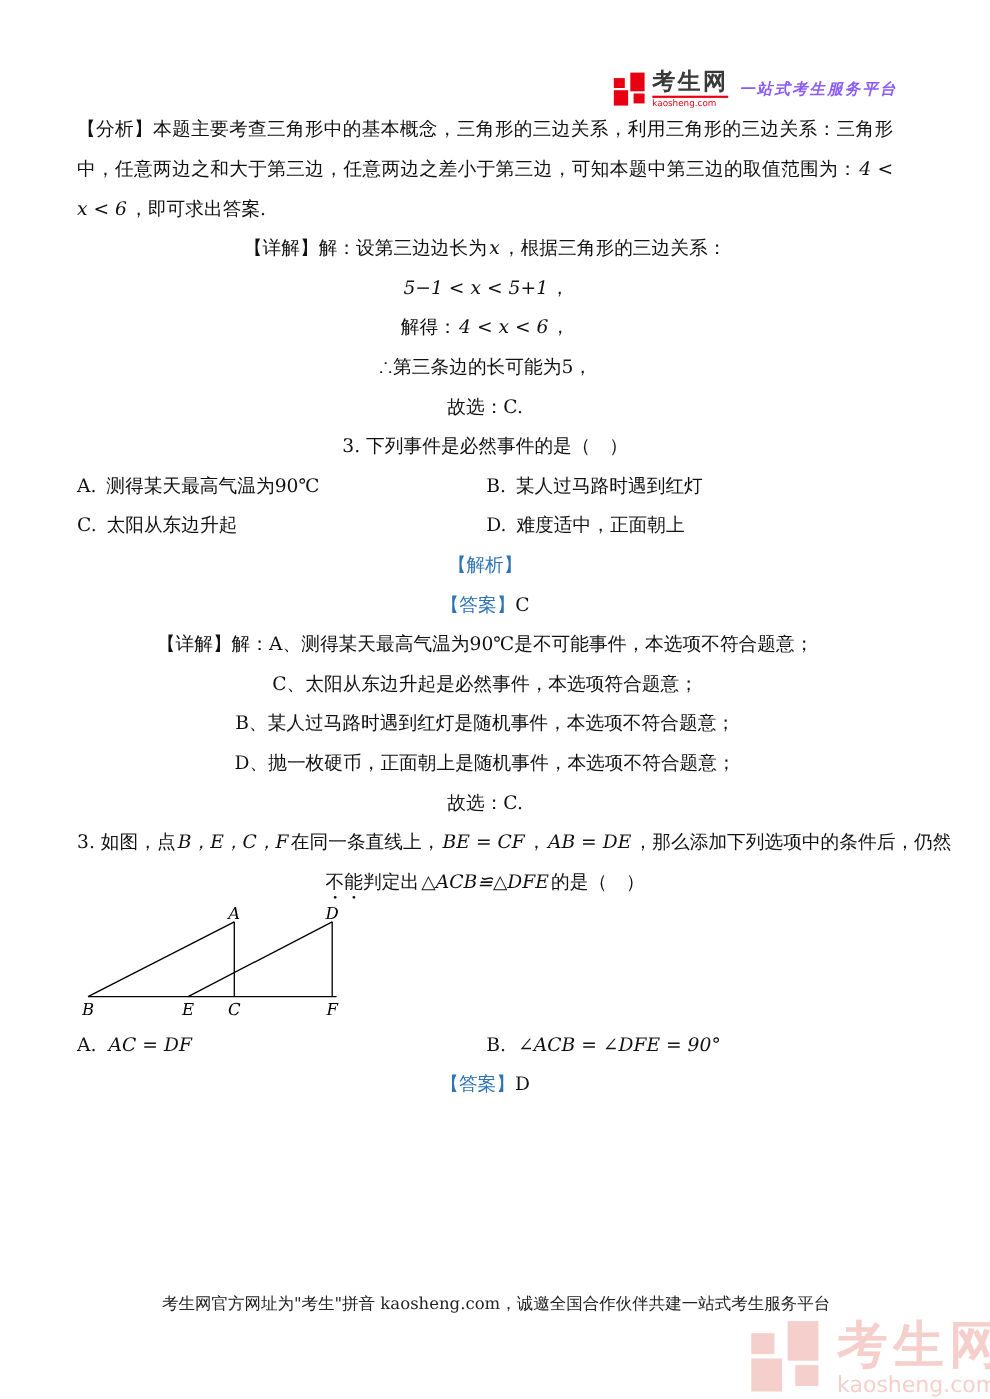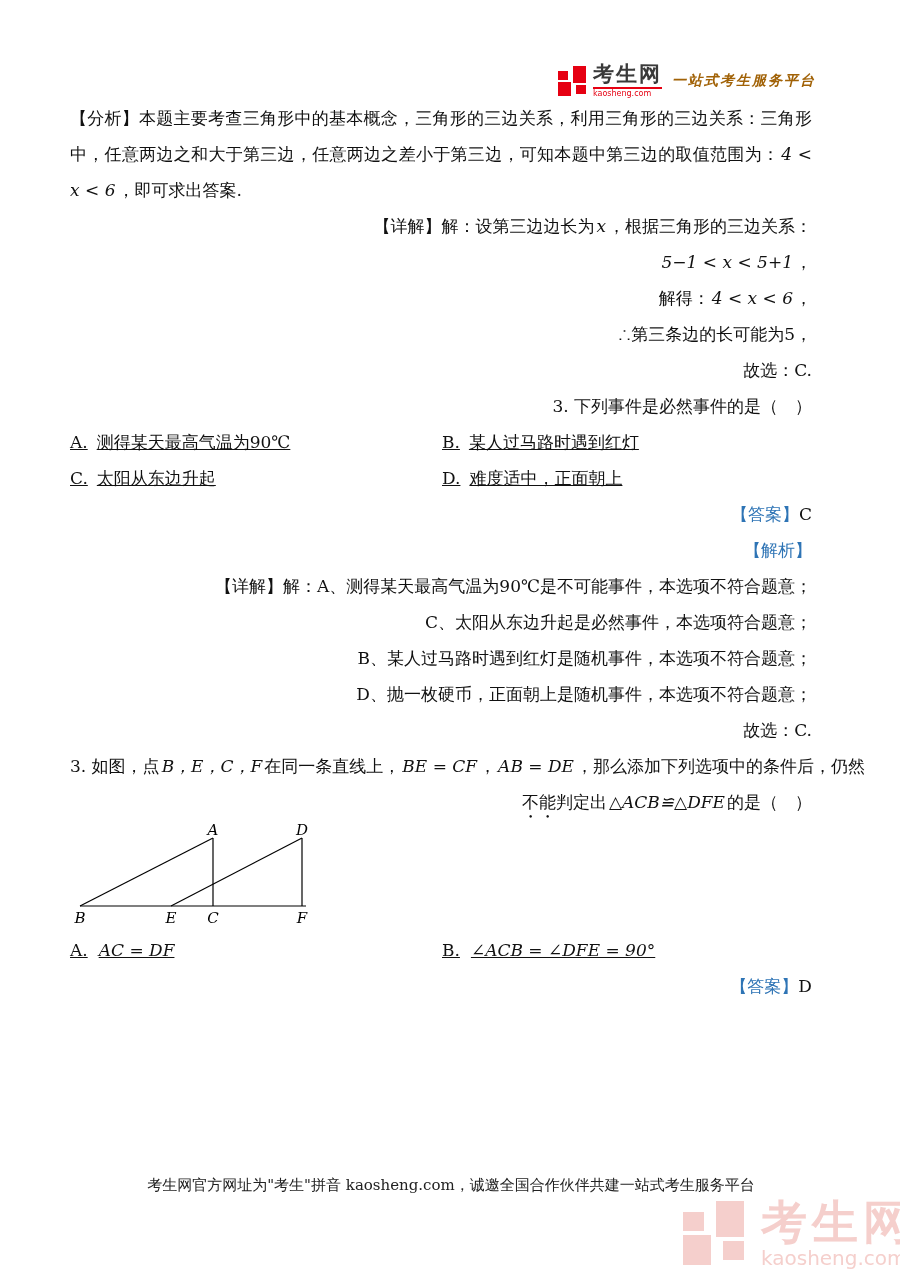--- a/index.html
+++ b/index.html
@@ -12,32 +12,32 @@
   .mark i{position:absolute;background:#E60012;}
   .mark .b1{left:0;top:5px;width:10px;height:9px;}
   .mark .b2{left:0;top:16px;width:13px;height:14px;}
   .mark .b3{left:15px;top:0;width:13px;height:17px;}
   .mark .b4{left:18px;top:19px;width:10px;height:9px;}
   .ltxt{display:flex;flex-direction:column;margin-left:5px;line-height:1;}
   .lname{font-size:21px;font-weight:bold;color:#3a3a3a;letter-spacing:2px;
          font-family:"DejaVu Sans","Liberation Sans",sans-serif;}
   .ldom{font-size:8px;color:#E60012;border-top:2px solid #E60012;margin-top:2px;padding-top:1px;
         font-family:"DejaVu Sans","Liberation Sans",sans-serif;}
-  .tagline{color:#a16207;font-size:14px;font-weight:bold;font-style:italic;letter-spacing:2px;
+  .tagline{color:#8b5cf6;font-size:14px;font-weight:bold;font-style:italic;letter-spacing:2px;
            margin-left:10px;font-family:"DejaVu Sans","Liberation Sans",sans-serif;}
 
   
   .content{position:absolute;left:70px;width:742px;top:100px;}
   .line{margin:0;font-size:17px;line-height:36px;text-align:justify;}
-  .oneline{white-space:nowrap;text-align:right;}
+  .oneline{white-space:nowrap;text-align:center;}
   .math{font-family:"DejaVu Serif",serif;font-style:italic;padding:0 2px;}
   .blue{color:#2E74B5;}
   .emph{-webkit-text-emphasis:filled dot;text-emphasis:filled dot;
         -webkit-text-emphasis-position:under right;text-emphasis-position:under right;}
-  .opt-row{display:flex;font-size:17px;line-height:36px;text-decoration:underline;}
+  .opt-row{display:flex;font-size:17px;line-height:36px;}
   .opt-row .c1{width:372px;flex:0 0 auto;}
   .olab{margin-right:9px;}
 
   
   .figure{height:108px;margin:2px 0 0 2px;}
   .fig-svg{width:252px;height:106px;display:block;}
   .fig-svg line{stroke:#000;stroke-width:1.2;}
   .figlbl{font-family:"DejaVu Serif",serif;font-style:italic;font-size:15px;fill:#000;}
 
   
@@ -93,23 +93,23 @@
 
     <div class="opt-row">
       <div class="c1"><span class="olab">A.</span><span>测得某天最高气温为90℃</span></div>
       <div><span class="olab">B.</span><span>某人过马路时遇到红灯</span></div>
     </div>
     <div class="opt-row">
       <div class="c1"><span class="olab">C.</span><span>太阳从东边升起</span></div>
       <div><span class="olab">D.</span><span>难度适中，正面朝上</span></div>
     </div>
 
+    <p class="line oneline"><span class="blue">【解析】</span></p>
+
     <p class="line oneline"><span class="blue">【答案】</span><span>C</span></p>
-
-    <p class="line oneline"><span class="blue">【解析】</span></p>
 
 
     <p class="line oneline"><span>【详解】</span><span>解：A、测得某天最高气温为90℃是不可能事件，本选项不符合题意；</span></p>
     <p class="line oneline"><span>C、太阳从东边升起是必然事件，本选项符合题意；</span></p>
     <p class="line oneline"><span>B、某人过马路时遇到红灯是随机事件，本选项不符合题意；</span></p>
     <p class="line oneline"><span>D、抛一枚硬币，正面朝上是随机事件，本选项不符合题意；</span></p>
     <p class="line oneline"><span>故选：C.</span></p>
 
     <p class="line oneline"><span>3. 如图，点</span><span class="math">B，E，C，F</span><span>在同一条直线上，</span><span class="math">BE = CF</span><span>，</span><span class="math">AB = DE</span><span>，那么添加下列选项中的条件后，仍然</span></p>
 

